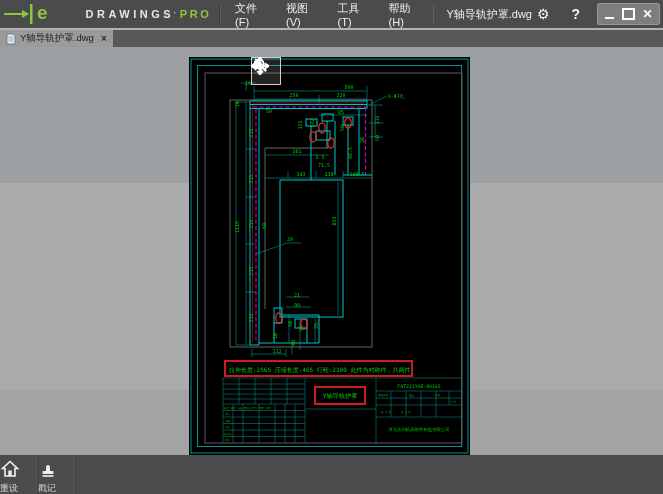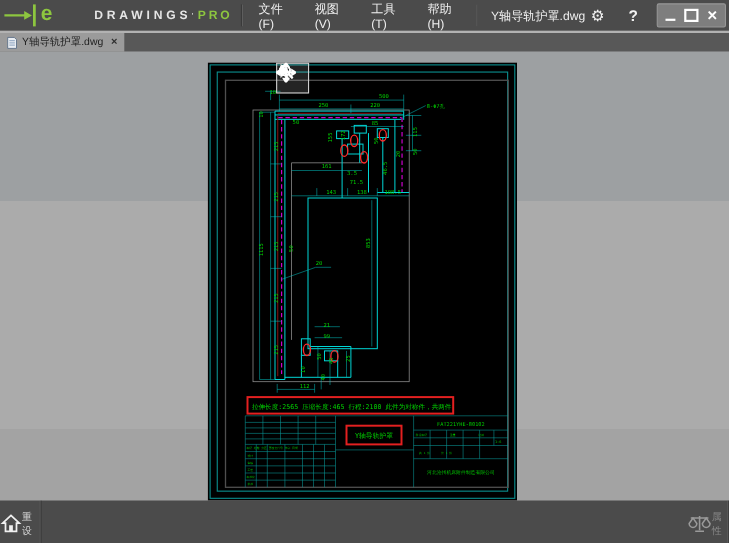--- a/index.html
+++ b/index.html
@@ -62,21 +62,21 @@
   .note{fill:#00d200;font-family:"DejaVu Sans Mono",monospace;font-size:6px;}
   .pname{fill:#00d200;font-family:"DejaVu Sans Mono",monospace;font-size:6.2px;text-anchor:middle;}
   .pno{fill:#00c800;font-family:"DejaVu Sans Mono",monospace;font-size:4.8px;text-anchor:middle;}
   .company{fill:#00c000;font-family:"DejaVu Sans Mono",monospace;font-size:4.4px;text-anchor:middle;}
   .callout{fill:#00d200;font-family:"DejaVu Sans Mono",monospace;font-size:4.8px;}
 
   
   .bottombar{position:absolute;left:0;top:455px;width:663px;height:39px;background:#4b4b4b;
              display:flex;justify-content:space-between;overflow:hidden;}
   .bgroup{display:flex;}
-  .bar-btn{width:37px;height:39px;display:flex;flex-direction:row;align-items:center;
+  .bar-btn{width:37px;height:39px;display:flex;flex-direction:column;align-items:flex-start;
            border-right:1px solid #3e3e3e;box-shadow:inset -1px 0 0 #585858;}
   .bar-btn .bicon{margin-top:3px;height:22px;display:flex;align-items:center;}
   .bar-btn .blabel{font-size:9px;color:#d6d6d6;line-height:12px;margin-top:3px;}
   .bar-btn.disabled .blabel{color:#8a8a8a;}
 </style>
 </head>
 <body>
 
 <div class="titlebar">
   <div class="logo">
@@ -304,31 +304,27 @@
   <div class="bgroup">
     <div class="bar-btn">
       <div class="bicon">
         <svg width="20" height="20" viewBox="0 0 20 20">
           <path d="M10 2.5 L2.5 9.5 H5 V17 H15 V9.5 H17.5 Z" fill="none" stroke="#f0f0f0" stroke-width="1.6"></path>
           <rect x="8.3" y="11.5" width="3.4" height="5.5" fill="#f0f0f0"></rect>
         </svg>
       </div>
       <div class="blabel">重设</div>
     </div>
+    <div class="bar-btn">
+      <div class="bicon">
+        <svg width="20" height="20" viewBox="0 0 20 20">
+          <path d="M8 12 V9 Q8 6 10 6 Q12 6 12 9 V12" fill="#f0f0f0"></path>
+          <rect x="4.5" y="12" width="11" height="3" rx="1" fill="#f0f0f0"></rect>
+          <rect x="4.5" y="16.2" width="11" height="1.6" fill="#f0f0f0"></rect>
+        </svg>
+      </div>
+      <div class="blabel">戳记</div>
+    </div>
   </div>
 
   <div class="bgroup">
-    <div class="bar-btn disabled">
-      <div class="bicon">
-        <svg width="22" height="20" viewBox="0 0 22 20">
-          <g stroke="#9a9a9a" stroke-width="1.4" fill="none">
-            <line x1="11" y1="3" x2="11" y2="16"></line>
-              <line x1="3" y1="5" x2="19" y2="5"></line>
-            <path d="M1.5 10 A3.5 3.5 0 0 0 8.5 10 L5 5 Z"></path>
-            <path d="M13.5 10 A3.5 3.5 0 0 0 20.5 10 L17 5 Z"></path>
-            <line x1="7" y1="17" x2="15" y2="17"></line>
-          </g>
-        </svg>
-      </div>
-      <div class="blabel">属性</div>
-    </div>
   </div>
 </div>
 
 </body></html>

